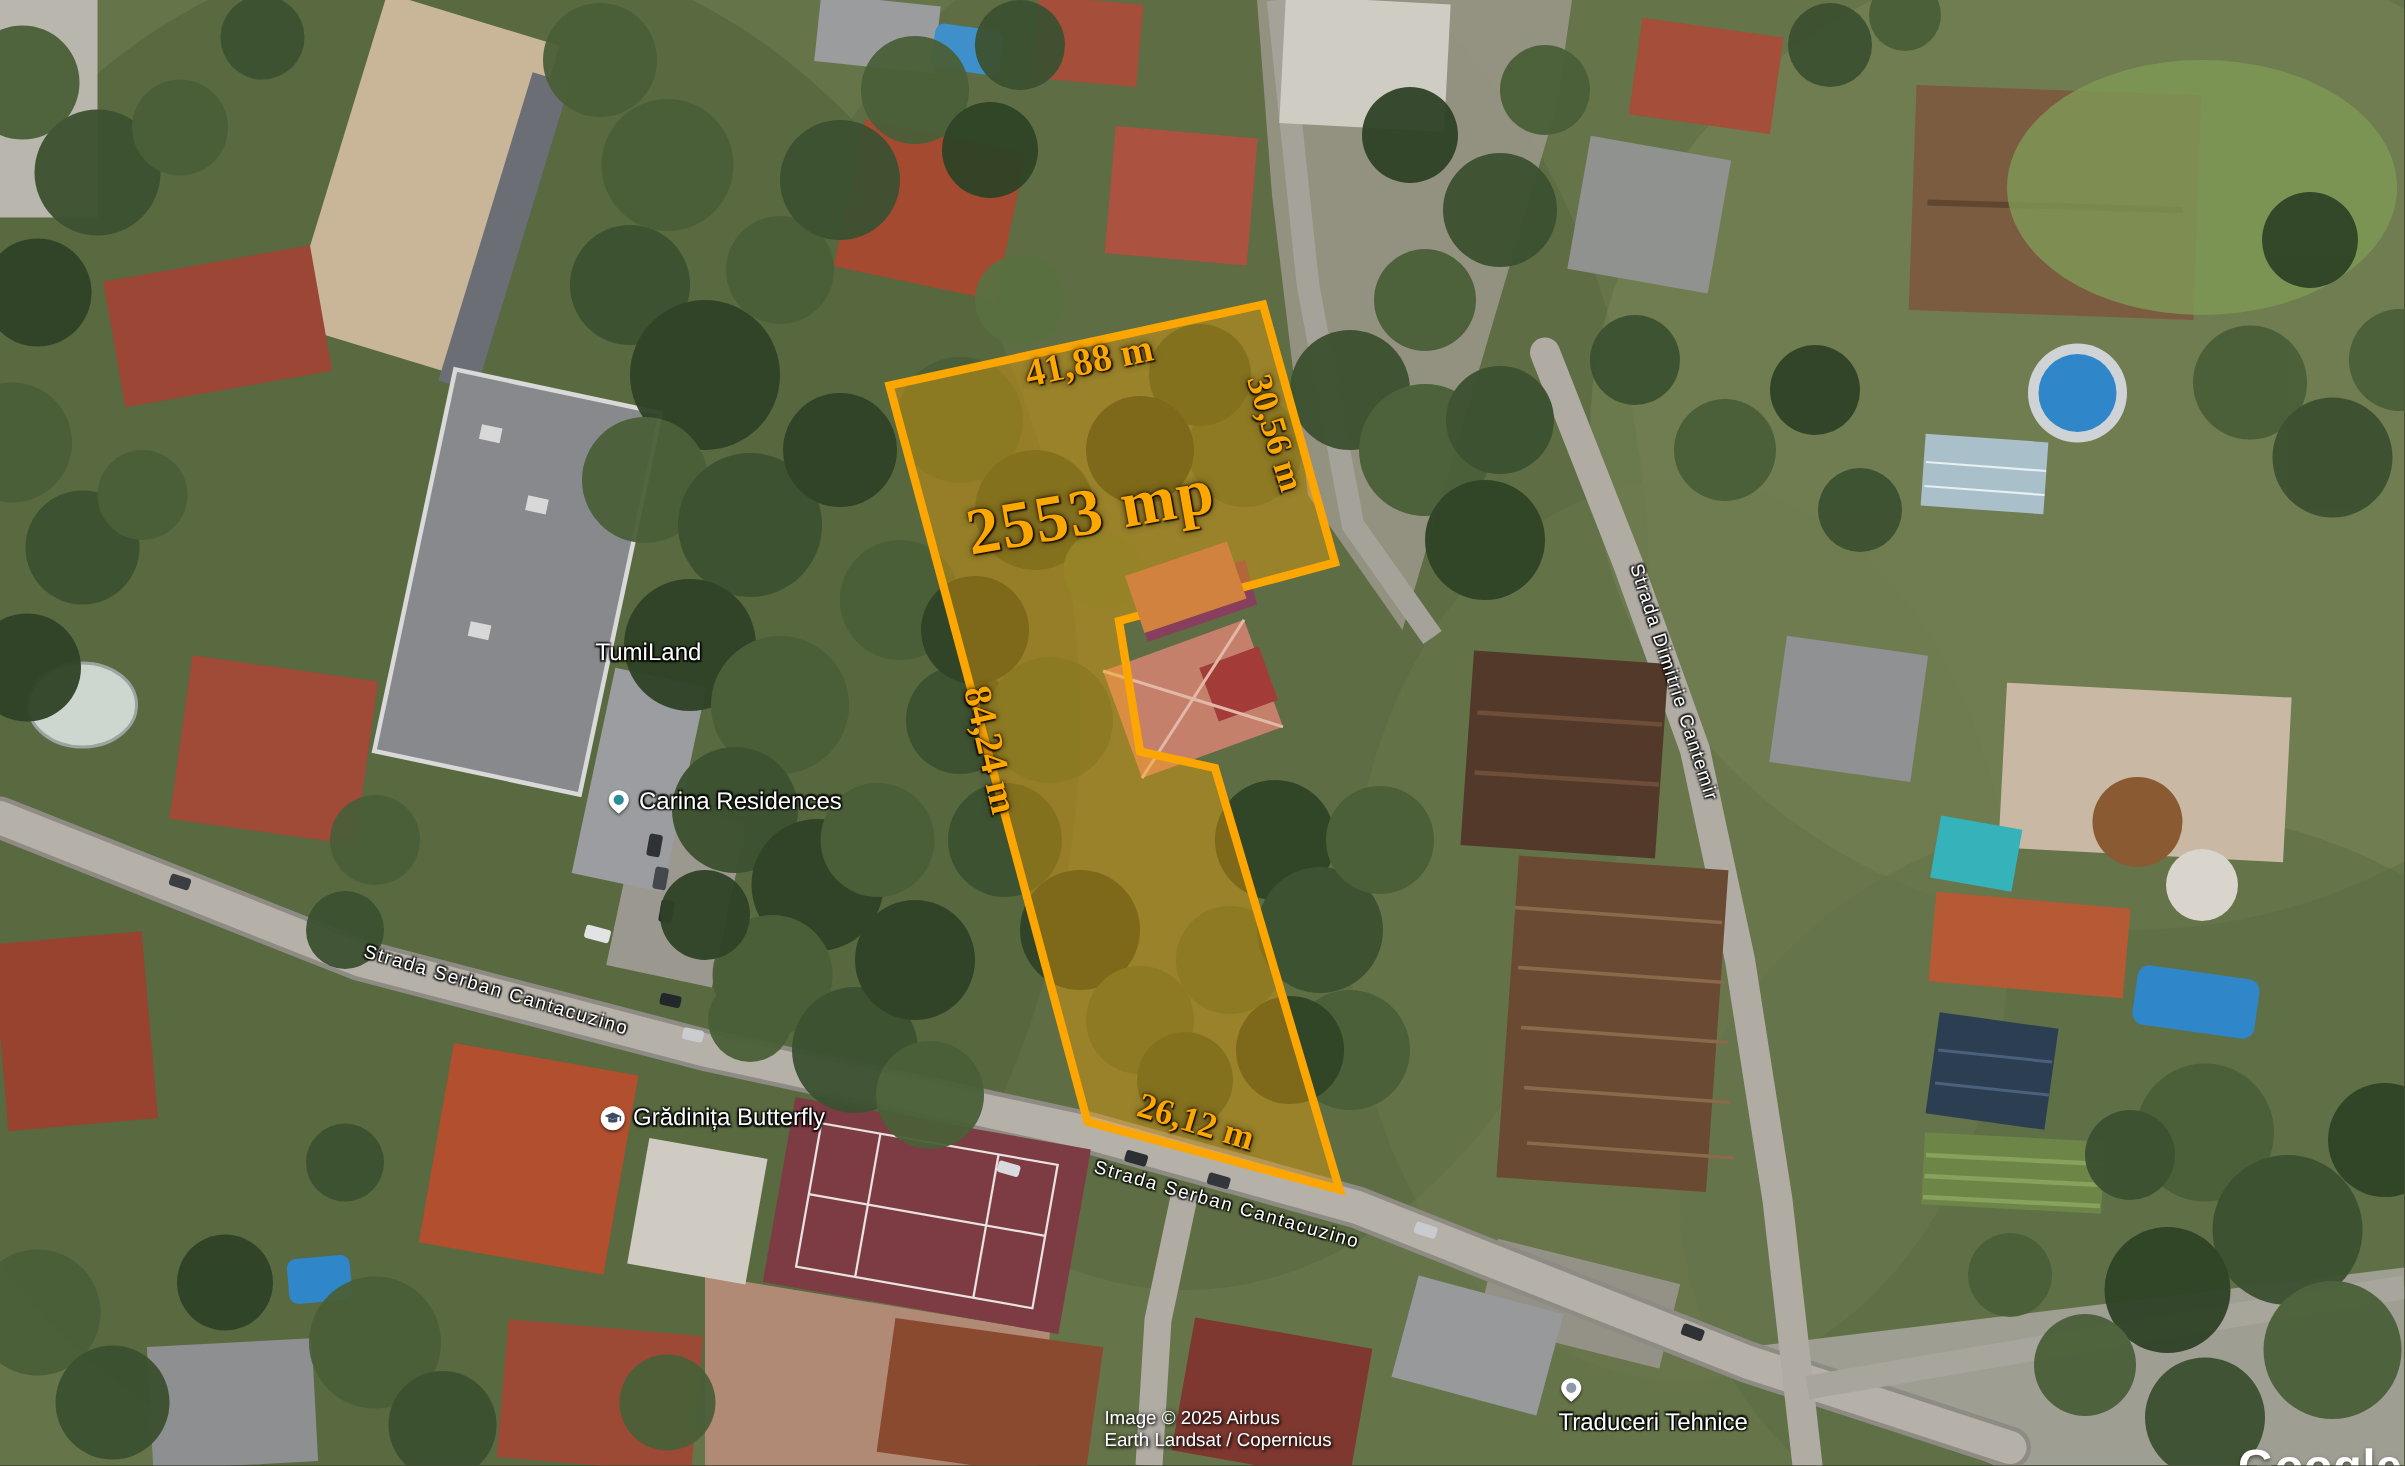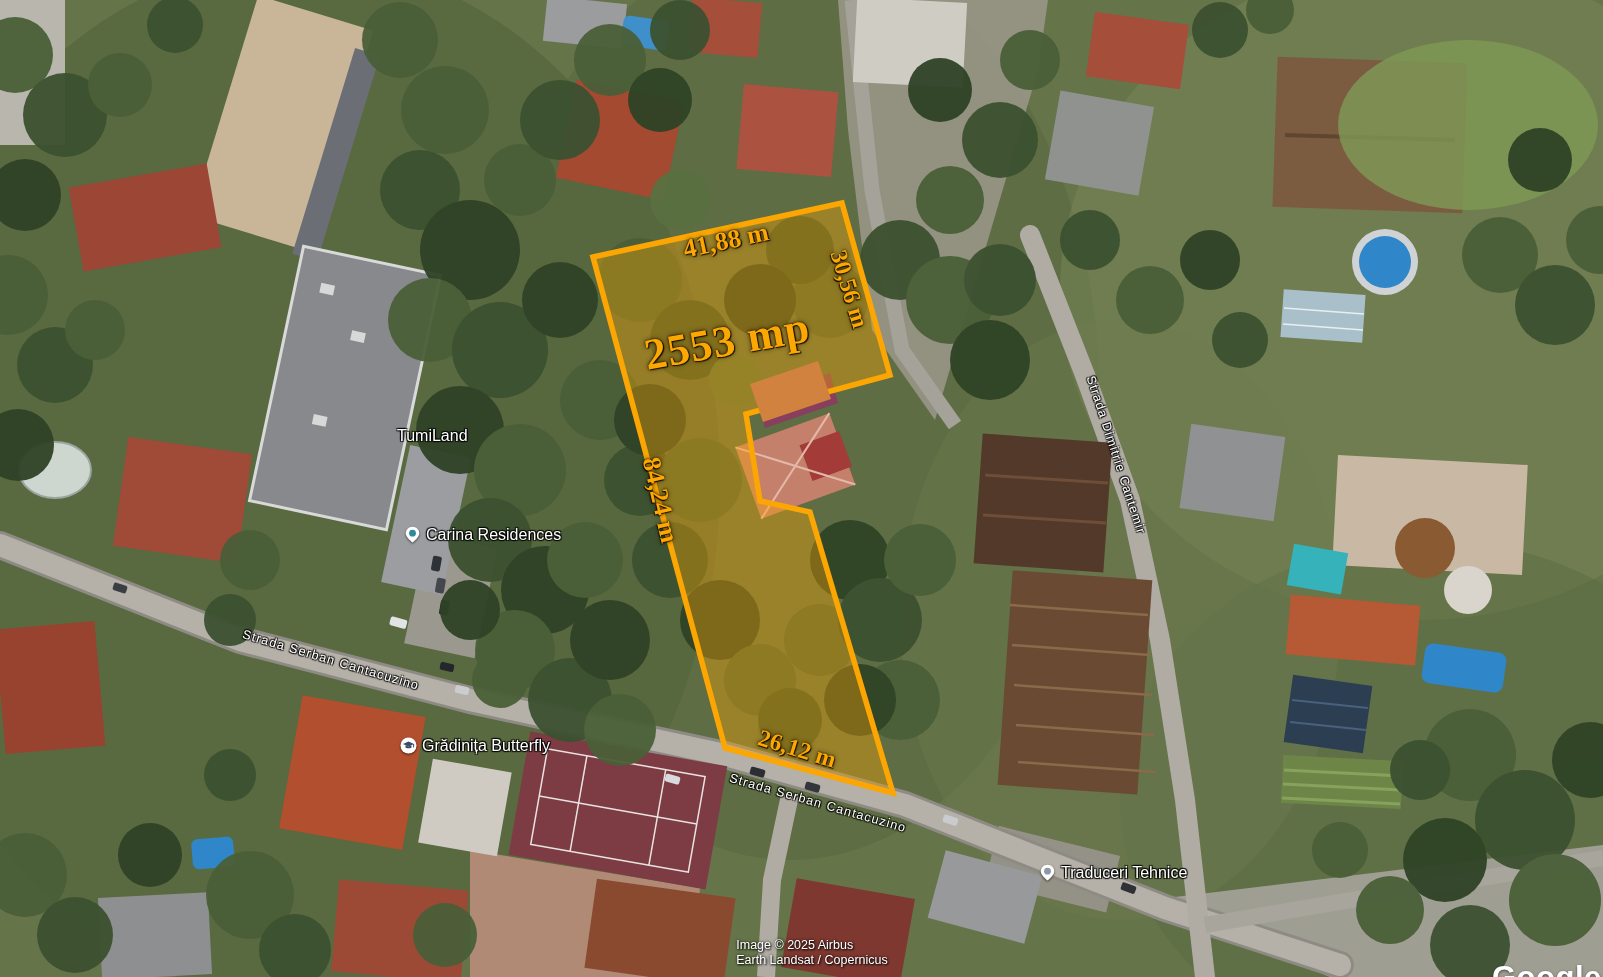--- a/index.html
+++ b/index.html
@@ -312,21 +312,21 @@
   <div class="poi" style="left:376px;top:737px;margin-left:24px;">
     <svg class="ico" viewBox="0 0 17 17">
       <circle cx="8.5" cy="8.5" r="8" fill="#fff"></circle>
       <polygon points="8.5,4.6 14,7 8.5,9.4 3,7" fill="#3b4c63"></polygon>
       <path d="M5.5 8.2 V10.6 C5.5 11.6 11.5 11.6 11.5 10.6 V8.2 L8.5 9.5 Z" fill="#3b4c63"></path>
       <rect x="13.1" y="7" width="1" height="3.4" fill="#3b4c63"></rect>
     </svg>
     <span>Grădinița Butterfly</span>
   </div>
 
-  <div class="poi" style="left:1039px;top:864px;">
+  <div class="poi" style="left:1039px;top:918px;flex-direction:column;">
     <svg class="ico" viewBox="0 0 17 17">
       <path d="M8.5 0.8 C12.2 0.8 15.2 3.7 15.2 7.3 C15.2 10.5 12 13.8 8.5 16.5 C5 13.8 1.8 10.5 1.8 7.3 C1.8 3.7 4.8 0.8 8.5 0.8 Z" fill="#fff"></path>
       <circle cx="8.5" cy="7.2" r="3.4" fill="#8d99a8"></circle>
     </svg>
     <span>Traduceri Tehnice</span>
   </div>
 
   <div class="attribution">
     <div>Image © 2025 Airbus</div>
     <div>Earth Landsat / Copernicus</div>

